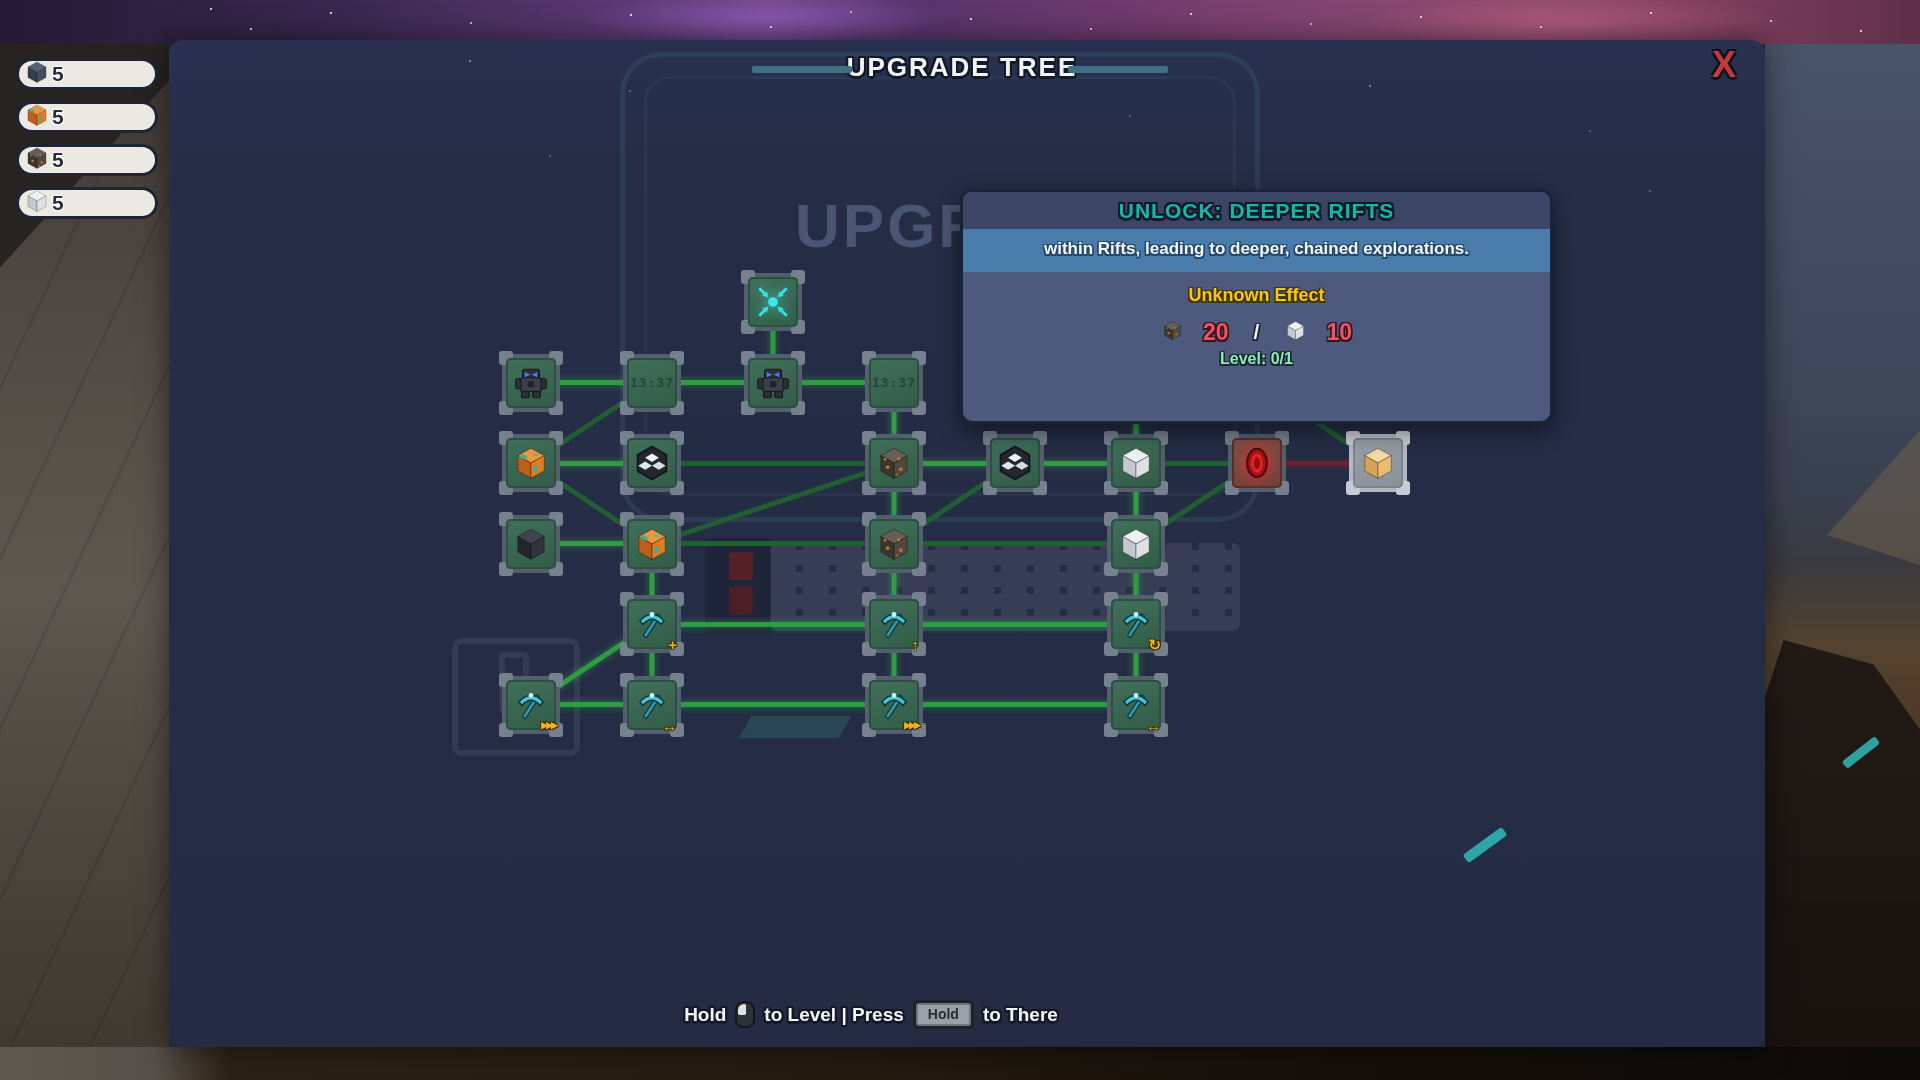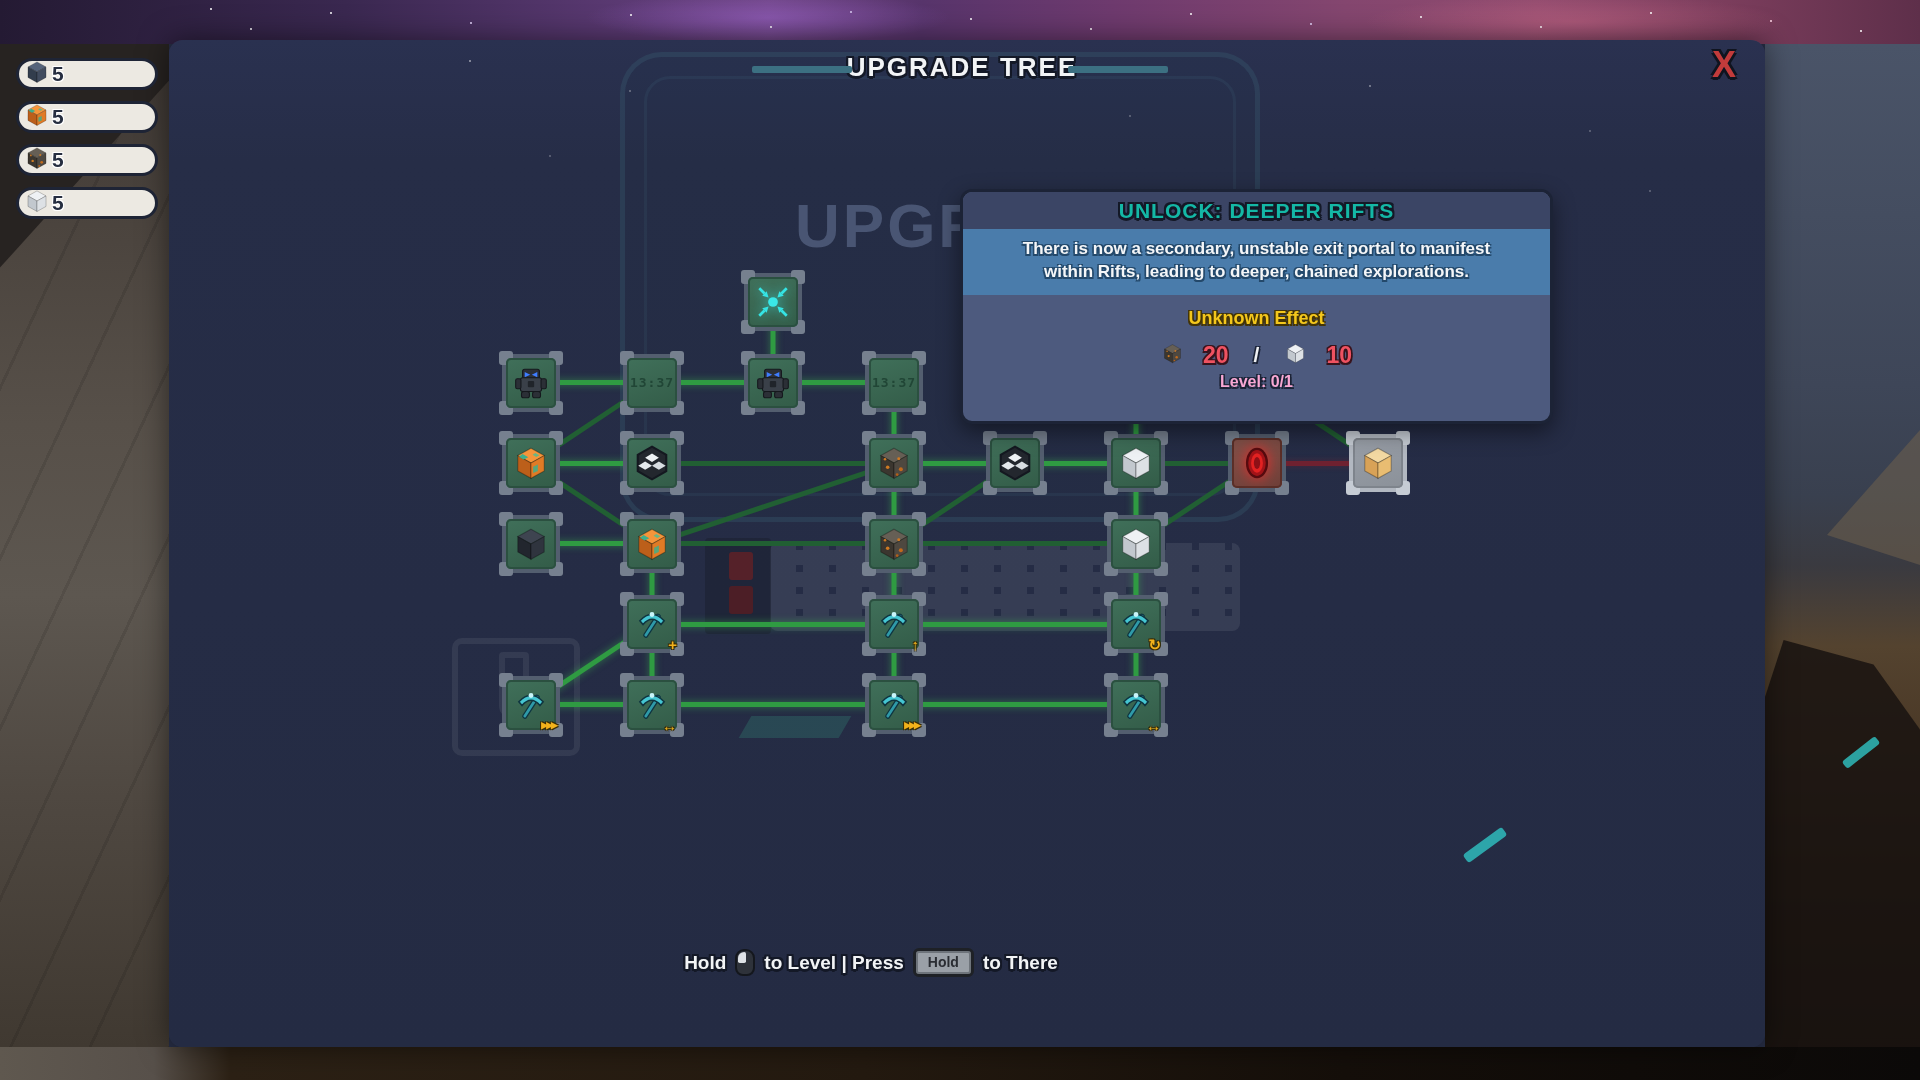--- a/index.html
+++ b/index.html
@@ -110,25 +110,25 @@
   #tooltip-desc{background:#4a7cab;padding:9px 14px 11px;text-align:center;
     font-size:17px;font-weight:bold;line-height:1.35;color:#f4f6f8;}
   #tooltip-desc .outline{text-shadow:-1.5px -1.5px 0 #24496b,1.5px -1.5px 0 #24496b,-1.5px 1.5px 0 #24496b,1.5px 1.5px 0 #24496b,0 2px 0 #24496b;}
   #tooltip-effect{margin-top:13px;text-align:center;font-size:18px;font-weight:bold;color:#f4c71c;
     text-shadow:-1.5px -1.5px 0 #433407,1.5px -1.5px 0 #433407,-1.5px 1.5px 0 #433407,1.5px 1.5px 0 #433407;}
   #cost-row{margin-top:13px;display:flex;align-items:center;justify-content:center;gap:19px;}
   .cost-val{font-size:23px;font-weight:bold;color:#ef5261;
     text-shadow:-1.5px -1.5px 0 #39131c,1.5px -1.5px 0 #39131c,-1.5px 1.5px 0 #39131c,1.5px 1.5px 0 #39131c;}
   .cost-sep{font-size:21px;font-weight:bold;color:#f0f2f4;margin:0 6px;
     text-shadow:-1.5px -1.5px 0 #1c2336,1.5px -1.5px 0 #1c2336,-1.5px 1.5px 0 #1c2336,1.5px 1.5px 0 #1c2336;}
-  #tooltip-level{margin-top:4px;text-align:center;font-size:16px;font-weight:bold;color:#f9a8d4;
+  #tooltip-level{margin-top:4px;text-align:center;font-size:16px;font-weight:bold;color:#86efac;
     text-shadow:-1.5px -1.5px 0 #1c2336,1.5px -1.5px 0 #1c2336,-1.5px 1.5px 0 #1c2336,1.5px 1.5px 0 #1c2336;}
 
   
-  #hint{position:absolute;left:169px;top:948px;width:1404px;display:flex;align-items:center;justify-content:center;
+  #hint{position:absolute;left:169px;top:1000px;width:1404px;display:flex;align-items:center;justify-content:center;
     gap:9px;z-index:20;font-size:19px;font-weight:bold;color:#f2f4f6;}
   #mouse-icon{width:20px;height:27px;background:#2e323a;border:2px solid #14171d;border-radius:9px 9px 8px 8px;position:relative;}
   #mouse-icon .btn{position:absolute;left:1px;top:1px;width:8px;height:11px;background:#dfe2e6;border-radius:7px 2px 2px 2px;}
   #space-key{display:inline-block;padding:3px 12px 4px;background:#9aa0a7;color:#2a2d33;font-size:14px;font-weight:bold;
     border:3px solid #1e2126;border-radius:6px;box-shadow:inset 0 0 0 2px #6e747b;}
 </style>
 </head>
 <body>
 
 <div id="screen">
@@ -601,21 +601,20 @@
     <circle cx="18" cy="9" r="2.3" fill="#c9f5fa"></circle>
           </svg>
         </span>
         <span class="mod">↔</span>
       </div>
     </div>
 
   <div id="tooltip">
     <div id="tooltip-title" class="outline">UNLOCK: DEEPER RIFTS</div>
     <div id="tooltip-desc">
-        <div class="outline">There is now a secondary, unstable exit portal to manifest</div>
         <div class="outline">within Rifts, leading to deeper, chained explorations.</div>
       </div>
     <div id="tooltip-effect">Unknown Effect</div>
     <div id="cost-row">
         <span><svg width="23" height="23" viewBox="0 0 36 36">
     <polygon points="18,4 30.5,11 18,18 5.5,11" fill="#665f55" stroke="rgba(0,0,0,.3)"></polygon>
     <polygon points="5.5,11 18,18 18,32.5 5.5,25.5" fill="#3b362f" stroke="rgba(0,0,0,.3)"></polygon>
     <polygon points="30.5,11 18,18 18,32.5 30.5,25.5" fill="#4e4840" stroke="rgba(0,0,0,.3)"></polygon>
             <circle cx="12" cy="22" r="1.7" fill="#cf7a22"></circle>
             <circle cx="22.5" cy="14" r="1.4" fill="#cf7a22"></circle>

